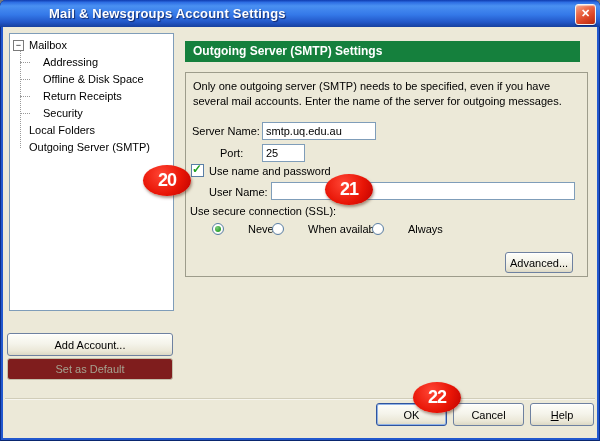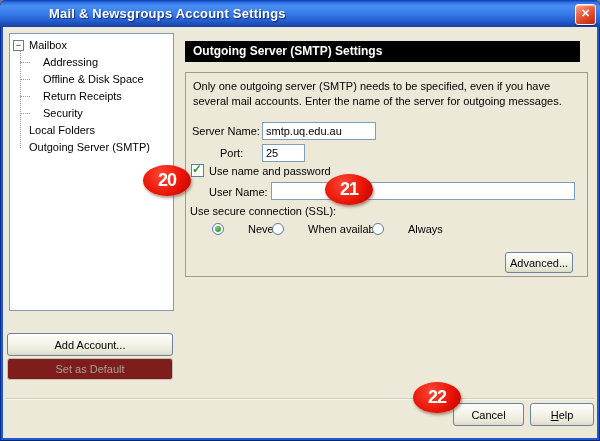--- a/index.html
+++ b/index.html
@@ -35,21 +35,21 @@
     font-family:"Liberation Sans",sans-serif;font-size:11px;color:#000;text-align:center;
     box-shadow:inset 0 1px 0 #fff;padding:0;cursor:default;}
   .xpbtn.disabled{border-color:#C4C0AC;color:#A5A290;background:#7f1d1d;box-shadow:none;margin-top:17px;}
   .xpbtn.default-focus{border-color:#2F549E;box-shadow:inset 0 0 0 1px #8FB2E6,inset 0 1px 0 #fff;}
   .accesskey::first-letter{text-decoration:underline;}
   
   .btn-add{left:4px;top:288px;width:166px;height:23px;margin-top:18px;}
   .btn-setdef{left:4px;top:314px;width:166px;height:22px;}
   .btn-remove{left:4px;top:338px;width:166px;height:22px;}
   
-  .hdrbar{position:absolute;left:182px;top:14px;width:395px;height:21px;background:#000000;
+  .hdrbar{position:absolute;left:182px;top:14px;width:395px;height:21px;background:#15803d;
     color:#fff;font-size:12px;font-weight:bold;line-height:21px;padding-left:8px;box-sizing:border-box;}
   .groupbox{position:absolute;left:182px;top:45px;width:403px;height:205px;border:1px solid #9D9C8B;box-sizing:border-box;}
   .desc{position:absolute;left:190px;top:52px;width:380px;font-size:11px;line-height:15px;color:#000;}
   .flabel{position:absolute;font-size:11px;color:#000;}
   .lab-server{left:189px;top:98px;}
   .lab-port{left:189px;top:120px;margin-left:28px;}
   .lab-user{left:206px;top:159px;}
   .lab-ssl{left:187px;top:178px;}
   .cb-label{left:206px;top:138px;}
   input.xpfield{position:absolute;box-sizing:border-box;border:1px solid #7F9DB9;background:#fff;
@@ -138,20 +138,21 @@
     <span class="radio selected r1"></span>
     <span class="rlab rl1">Never</span>
     <span class="radio r2"></span>
     <span class="rlab rl2">When available</span>
     <span class="radio r3"></span>
     <span class="rlab rl3">Always</span>
 
     <button class="xpbtn btn-advanced">Advanced...</button>
 
     <div class="separator"></div>
+    <button class="xpbtn btn-ok default-focus">OK</button>
     <button class="xpbtn btn-cancel">Cancel</button>
     <button class="xpbtn btn-help accesskey">Help</button>
 
     <div class="badge badge-20">20</div>
     <div class="badge badge-21">21</div>
     <div class="badge badge-22">22</div>
 
   </div>
 </div>
 

